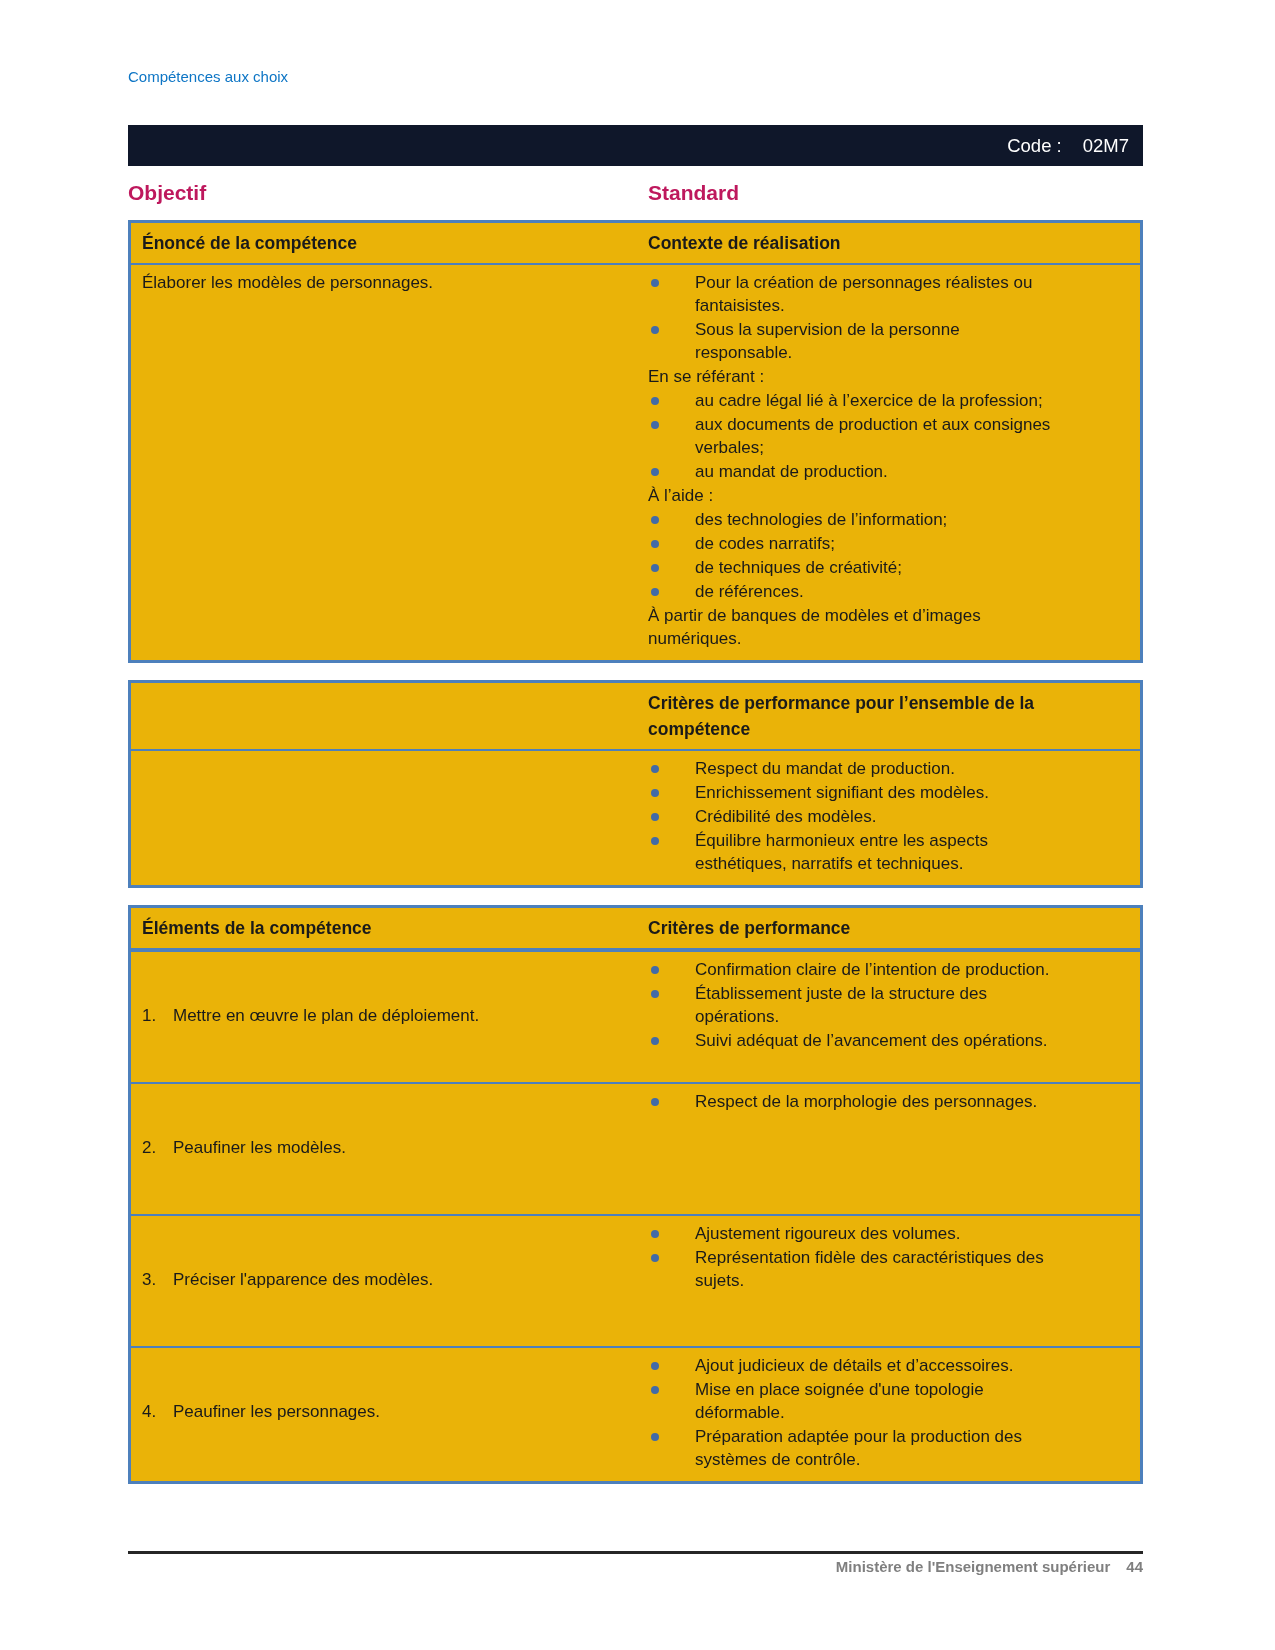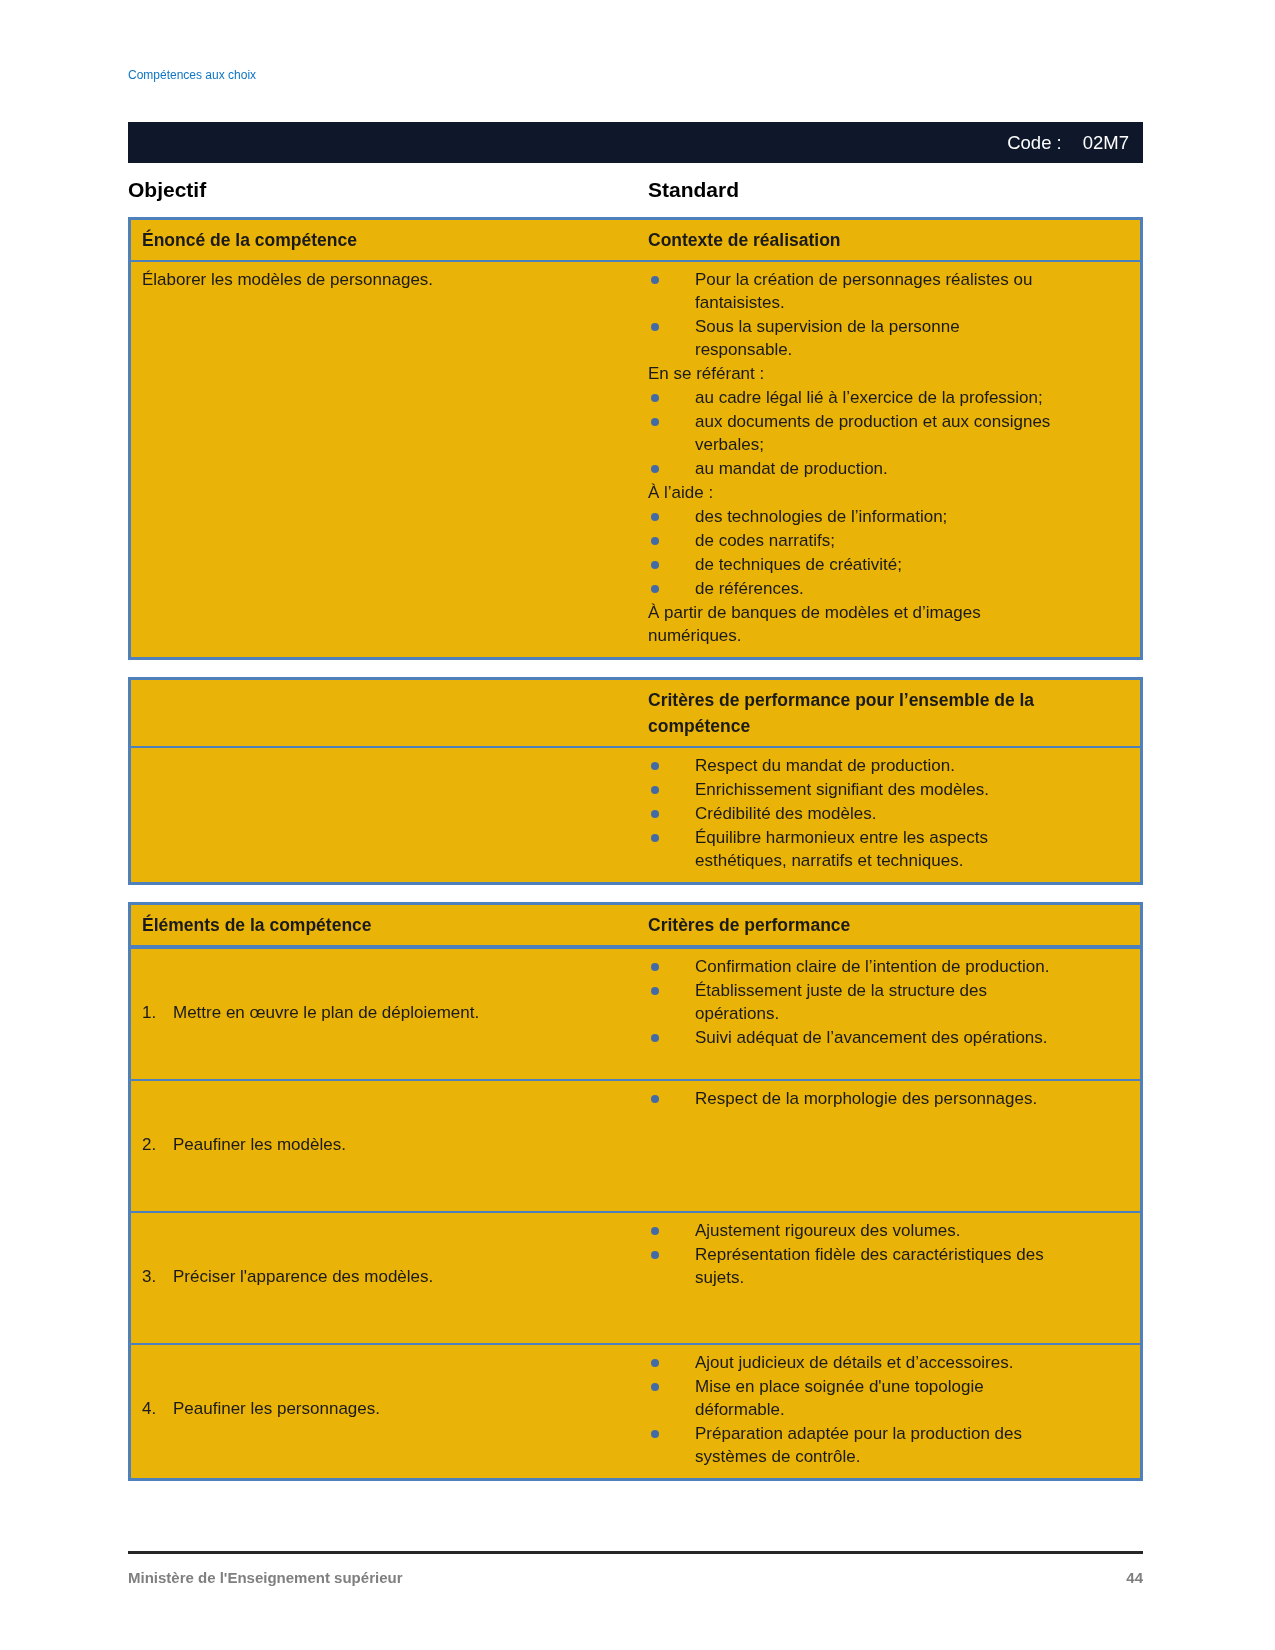--- a/index.html
+++ b/index.html
@@ -14,40 +14,40 @@
     overflow: hidden;
   }
   .content {
     position: absolute;
     left: 128px;
     top: 0;
     width: 1015px;
   }
   .note {
     margin-top: 68px;
-    font-size: 12px;
+    font-size: 15px;
     color: #0d75c5;
   }
   .codebar {
     margin-top: 40px;
     height: 41px;
     background: #0f172a;
     color: #ffffff;
     display: flex;
     justify-content: flex-end;
     align-items: center;
     padding-right: 14px;
     font-size: 18.5px;
   }
   .codebar .code-value { margin-left: 21px; }
   .colheads { display: flex; margin-top: 15px; }
   .colheads .h {
     font-weight: bold;
     font-size: 21px;
-    color: #000000;
+    color: #be185d;
   }
   .colheads .h.left { width: 520px; }
 
   .ctable {
     border: 3px solid #4d80bc;
     margin-top: 15px;
     background: #eab308;
   }
   .gap1 { margin-top: 17px; }
   .trow { display: grid; grid-template-columns: 517px 1fr; }
@@ -81,26 +81,27 @@
 
   .numline { display: flex; }
   .numline .num { flex: none; width: 31px; }
 
   .footer {
     position: absolute;
     left: 128px;
     width: 1015px;
     top: 1551px;
     border-top: 3px solid #262626;
-    padding-top: 15px;
+    padding-top: 4px;
     display: flex;
-    justify-content: space-between;
+    justify-content: flex-end;
     color: #7f7f7f;
     font-weight: bold;
     font-size: 15px;
+    gap: 16px;
   }
 </style>
 </head>
 <body>
 
 <div class="page">
   <div class="content">
 
     <div class="note">Compétences aux choix</div>
 

